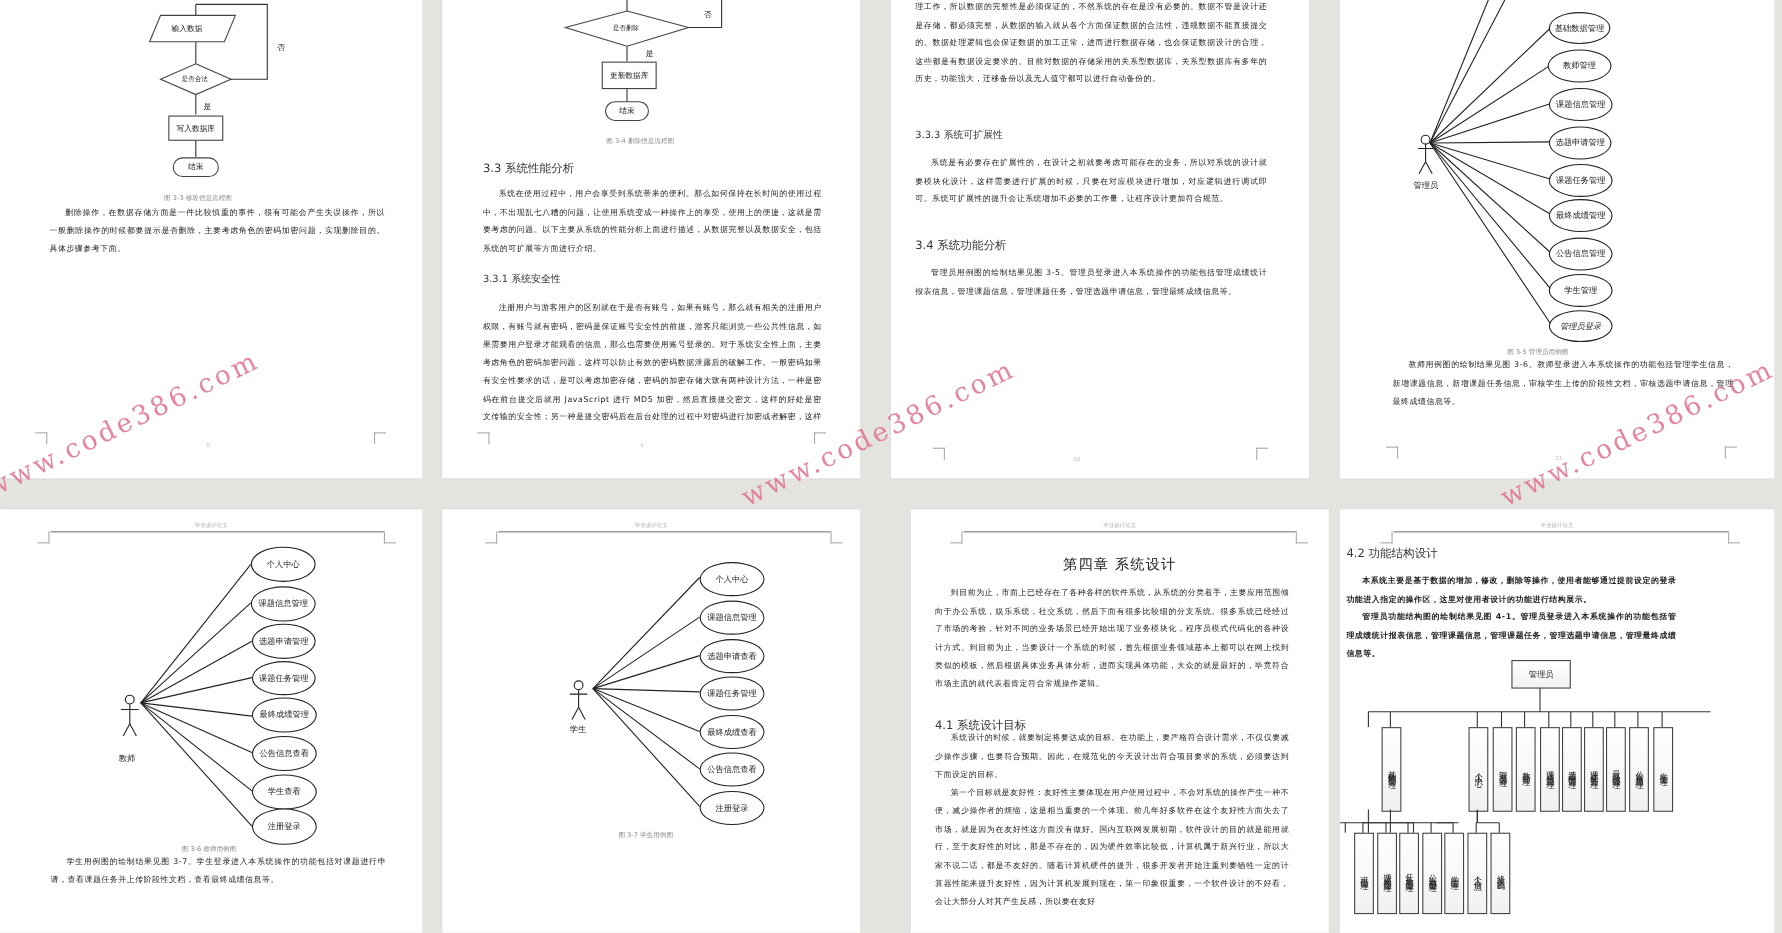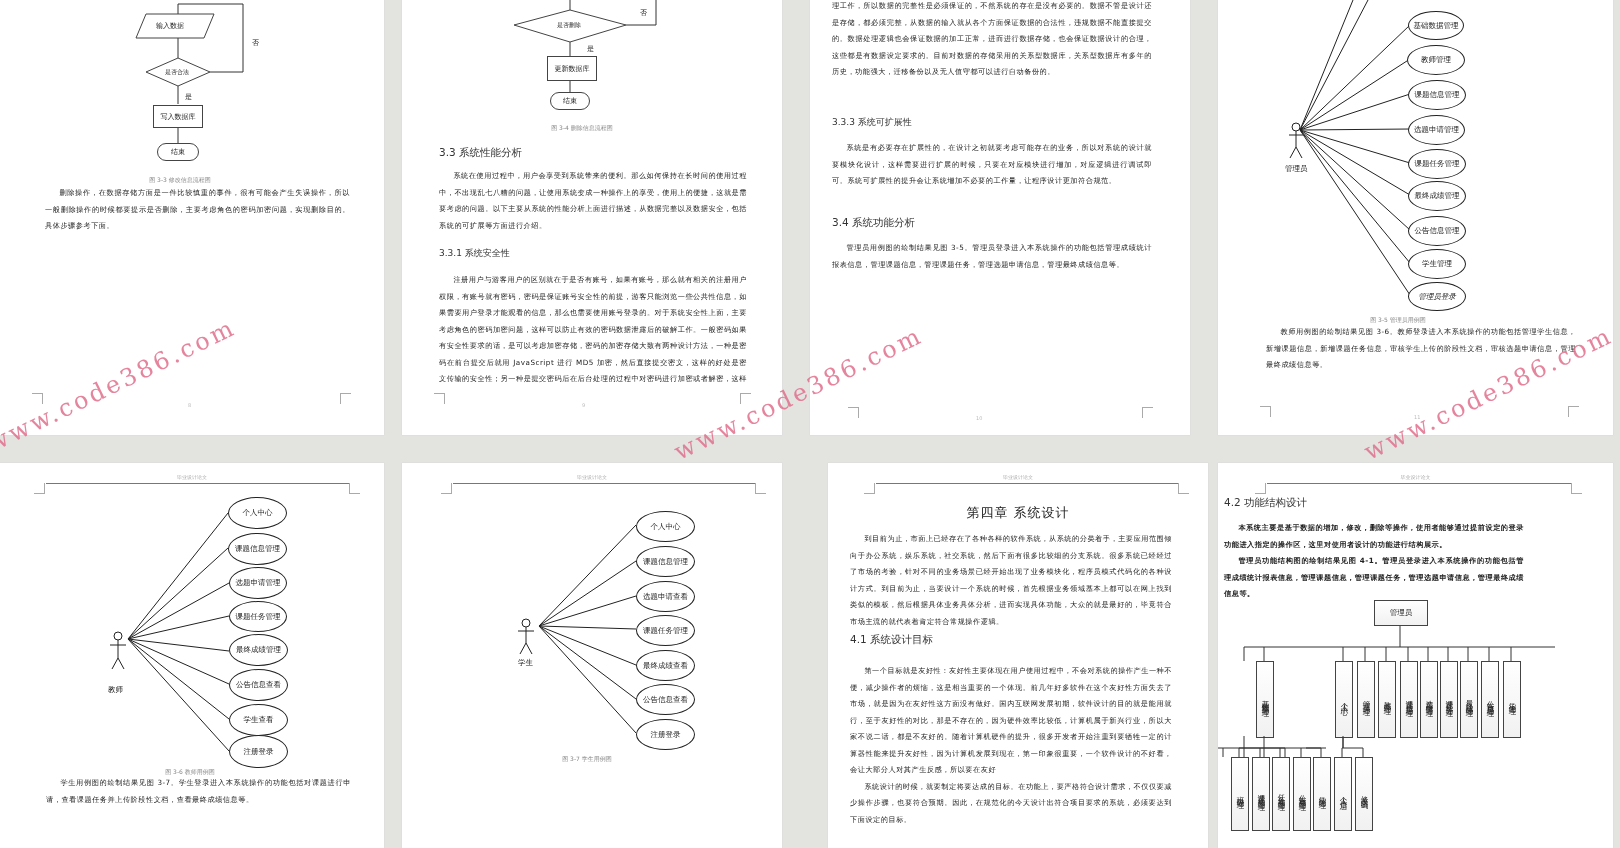--- a/index.html
+++ b/index.html
@@ -252,24 +252,24 @@
 
   <div class="page p7">
     <div class="runhead" style="left:0;top:11px;width:380px;">毕业设计论文</div>
     <div class="headline" style="left:48px;top:20px;width:302px;"></div>
     <div class="crop" style="left:36px;top:20px;border-bottom-width:1px;border-right-width:1px;"></div>
     <div class="crop" style="left:350px;top:20px;border-bottom-width:1px;border-left-width:1px;"></div>
     <div class="chap" style="left:0;top:41px;width:380px;text-align:center;">第四章  系统设计</div>
     <div class="body-text" style="left:22px;top:68px;width:322px;">
         <p>到目前为止，市面上已经存在了各种各样的软件系统，从系统的分类着手，主要应用范围倾向于办公系统，娱乐系统，社交系统，然后下面有很多比较细的分支系统。很多系统已经经过了市场的考验，针对不同的业务场景已经开始出现了业务模块化，程序员模式代码化的各种设计方式。到目前为止，当要设计一个系统的时候，首先根据业务领域基本上都可以在网上找到类似的模板，然后根据具体业务具体分析，进而实现具体功能，大众的就是最好的，毕竟符合市场主流的就代表着肯定符合常规操作逻辑。</p>
       </div>
-    <div class="h2" style="left:22px;top:170px;">4.1  系统设计目标</div>
+    <div class="h2" style="left:22px;top:190px;">4.1  系统设计目标</div>
     <div class="body-text" style="left:22px;top:200px;width:322px;height:185px;overflow:hidden;">
+      <p>系统设计的时候，就要制定将要达成的目标。在功能上，要严格符合设计需求，不仅仅要减少操作步骤，也要符合预期。因此，在规范化的今天设计出符合项目要求的系统，必须要达到下面设定的目标。</p>
       <p>第一个目标就是友好性：友好性主要体现在用户使用过程中，不会对系统的操作产生一种不便，减少操作者的烦恼，这是相当重要的一个体现。前几年好多软件在这个友好性方面失去了市场，就是因为在友好性这方面没有做好。国内互联网发展初期，软件设计的目的就是能用就行，至于友好性的对比，那是不存在的，因为硬件效率比较低，计算机属于新兴行业，所以大家不说二话，都是不友好的。随着计算机硬件的提升，很多开发者开始注重到要牺牲一定的计算器性能来提升友好性，因为计算机发展到现在，第一印象很重要，一个软件设计的不好看，会让大部分人对其产生反感，所以要在友好</p>
-      <p>系统设计的时候，就要制定将要达成的目标。在功能上，要严格符合设计需求，不仅仅要减少操作步骤，也要符合预期。因此，在规范化的今天设计出符合项目要求的系统，必须要达到下面设定的目标。</p>
     </div>
   </div>
 
   <div class="page p8">
     <div class="runhead" style="left:0;top:11px;width:395px;">毕业设计论文</div>
     <div class="headline" style="left:49px;top:20px;width:304px;"></div>
     <div class="crop" style="left:37px;top:20px;border-bottom-width:1px;border-right-width:1px;"></div>
     <div class="crop" style="left:353px;top:20px;border-bottom-width:1px;border-left-width:1px;"></div>
     <div class="h2" style="left:6px;top:33px;">4.2 功能结构设计</div>
     <div class="body-text" style="left:6px;top:57px;width:300px;font-weight:bold;">

